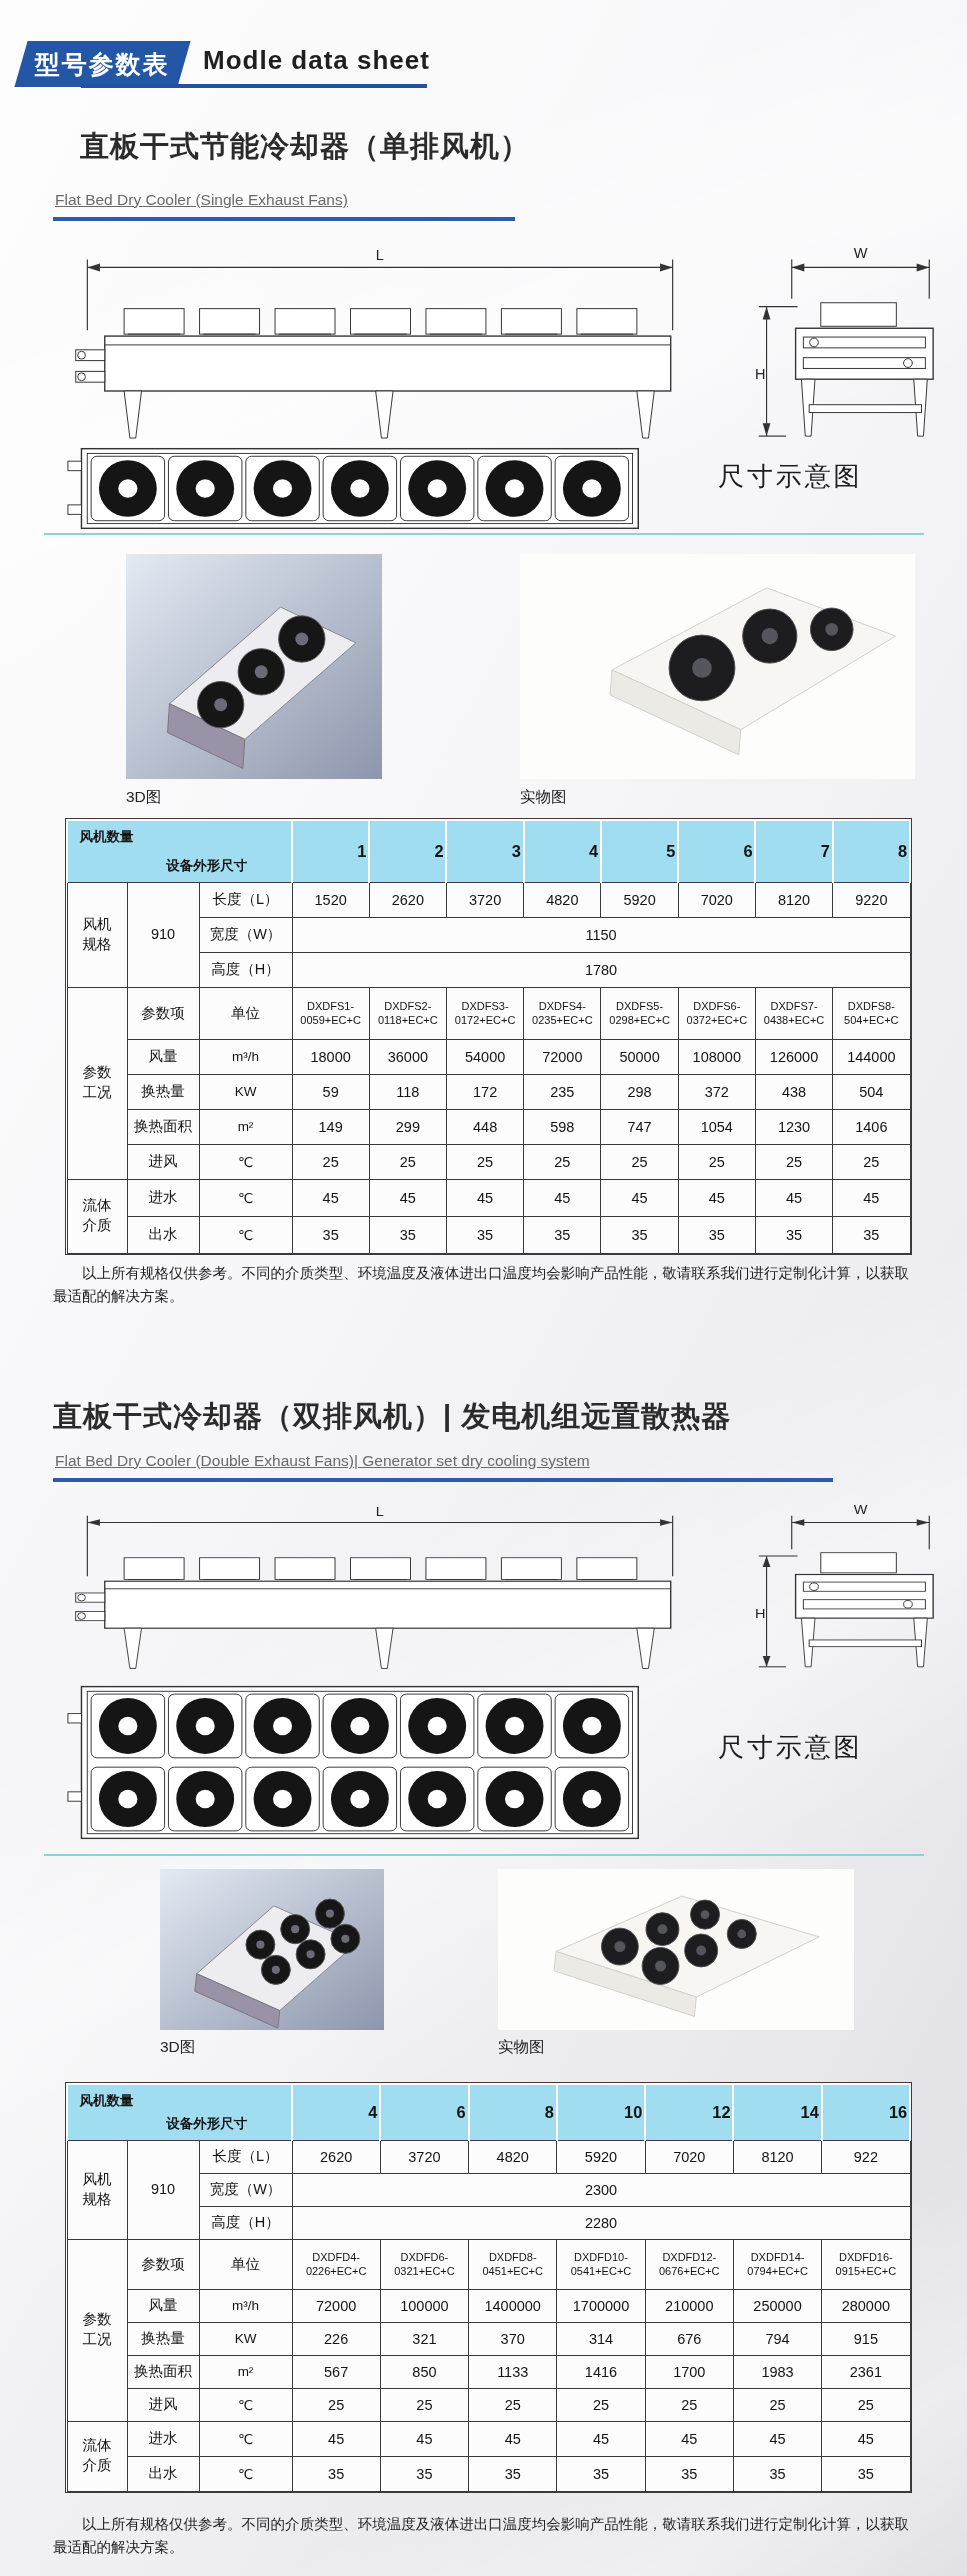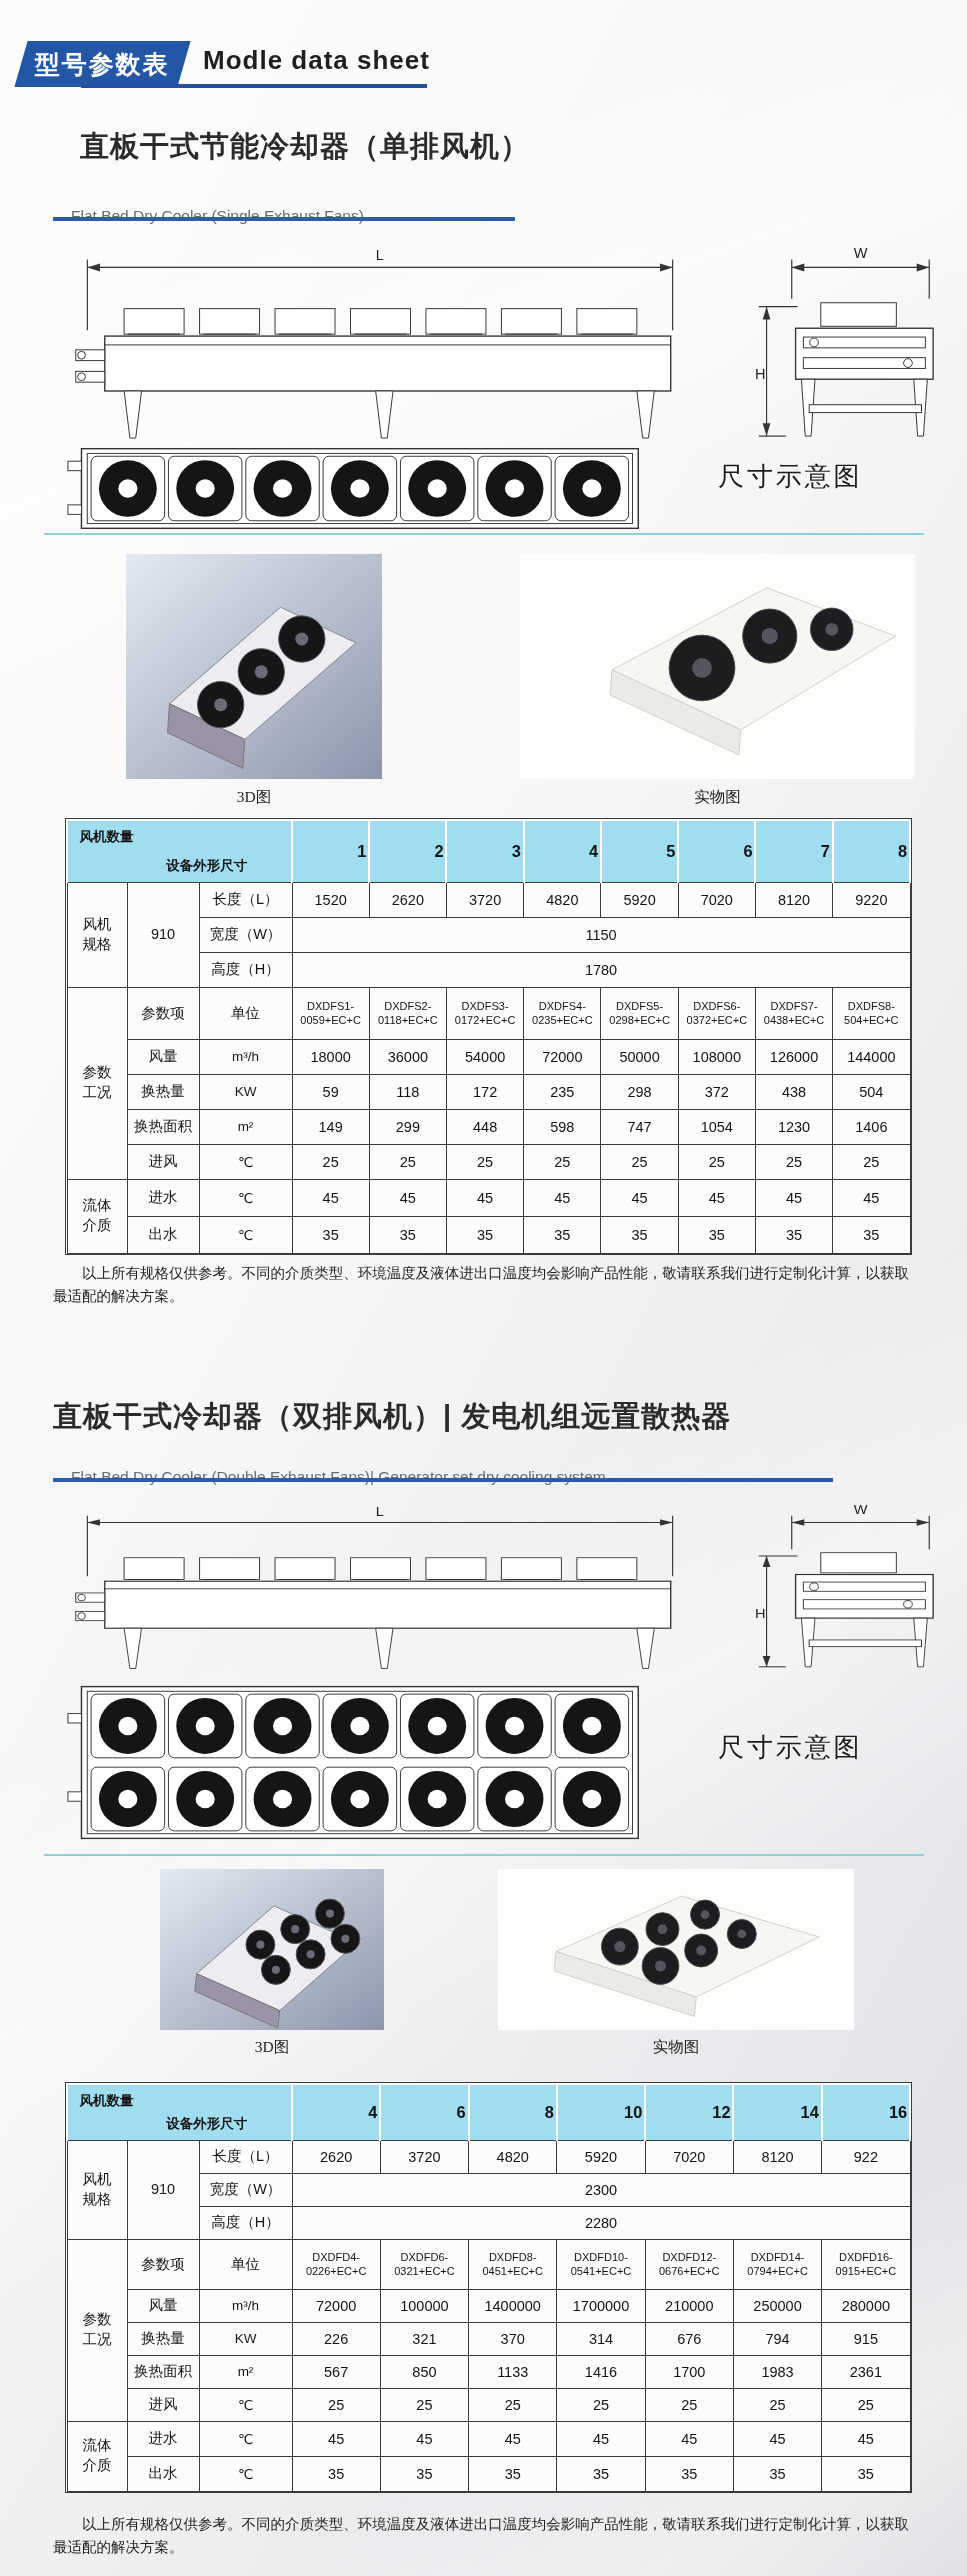--- a/index.html
+++ b/index.html
@@ -17,27 +17,27 @@
 
   
   .badge{position:absolute;left:21px;top:41px;width:163px;height:46px;background:#2456a6;
          transform:skewX(-16deg);display:flex;align-items:center;justify-content:center;}
   .badge span{transform:skewX(16deg);color:#fff;font-size:25px;font-weight:bold;letter-spacing:1.9px;white-space:nowrap;}
   .brand-title{position:absolute;left:203px;top:45px;font-size:26px;font-weight:600;color:#1f1f1f;letter-spacing:1px;}
   .brand-rule{position:absolute;left:81px;top:84px;width:346px;height:3.9px;background:#2350a0;}
 
   
   .sec-title{position:absolute;margin:0;font-size:29px;font-weight:bold;color:#2b2b2b;letter-spacing:1px;white-space:nowrap;}
-  .sec-sub{position:absolute;margin:16px;font-size:15.5px;color:#6a6a6a;white-space:nowrap;}
+  .sec-sub{position:absolute;margin:0;font-size:15.5px;color:#6a6a6a;white-space:nowrap;text-decoration:underline;}
   .sec-rule{position:absolute;height:3.9px;background:#2a5caa;}
   .draw{position:absolute;}
   .dim-caption{position:absolute;font-size:26px;color:#1c1c1c;letter-spacing:2.9px;white-space:nowrap;}
   .divider{position:absolute;height:1.9px;background:#8fd0da;}
   .imgbox{position:absolute;}
-  .img-label{position:absolute;text-align:center;font-size:15.5px;color:#222;font-family:Liberation Serif, serif;}
+  .img-label{position:absolute;font-size:15.5px;color:#222;}
   .tblwrap{position:absolute;border:1.9px solid #3a3a3a;background:#fdfdfe;}
   .note{position:absolute;margin:0;font-size:14.5px;line-height:1.6;color:#1e1e1e;text-indent:2em;text-align:justify;}
 
   
   table.spec{border-collapse:collapse;table-layout:fixed;width:100%;}
   table.spec td{border:1px solid #3a3a3a;text-align:center;vertical-align:middle;
                 font-size:14.5px;color:#141414;background:#fcfcfd;padding:0 1.9px;overflow:hidden;}
   table.spec tr.head td{background:#a0ddf0;border:2.9px solid #ffffff;border-bottom:1.9px solid #3a3a3a;font-weight:bold;text-align:right;}
   table.spec td.diag{position:relative;font-weight:bold;font-size:13.5px;
       background-image:linear-gradient(to top right,rgba(0,0,0,0) calc(50% - 1px),#2e2e2e calc(50% - 1px),#2e2e2e calc(50% + 1px),rgba(0,0,0,0) calc(50% + 1px));}

